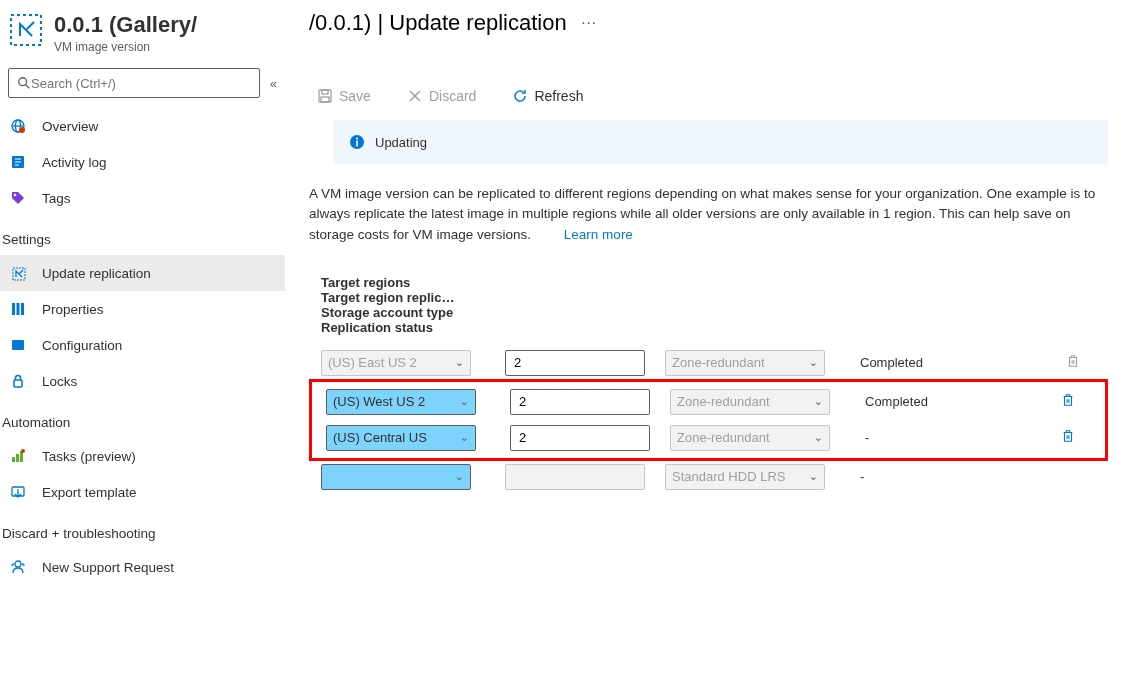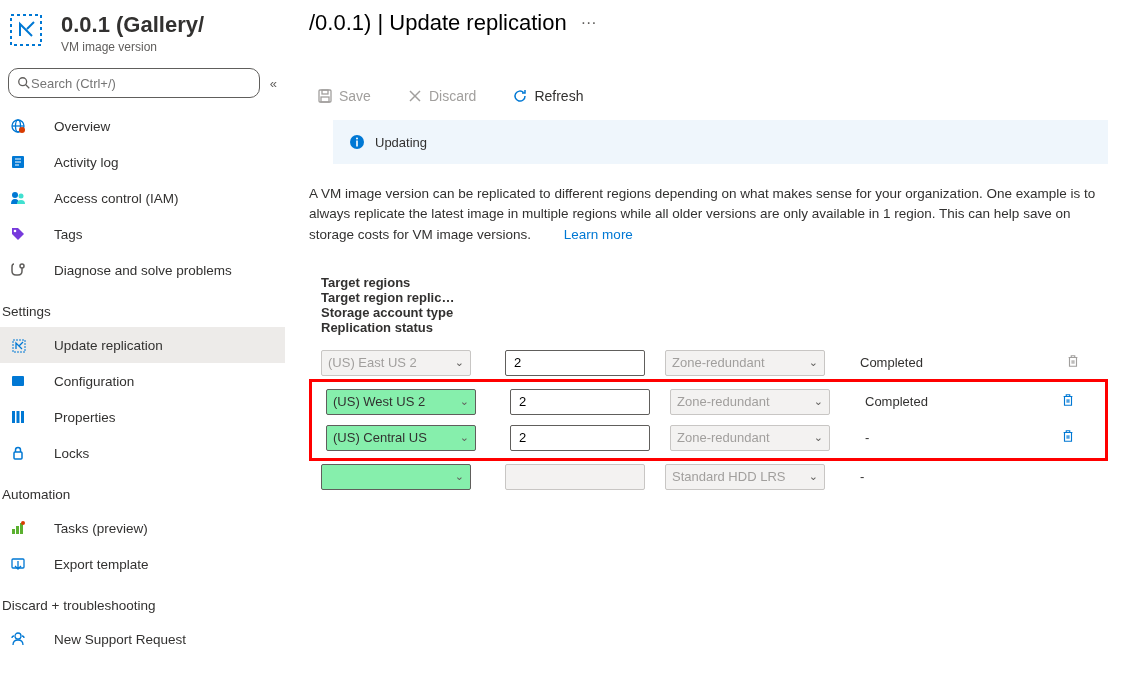--- a/index.html
+++ b/index.html
@@ -15,21 +15,21 @@
     .sidebar {
       width: 285px;
       flex-shrink: 0;
       display: flex;
       flex-direction: column;
     }
     .header-area {
       display: flex;
       align-items: flex-start;
       padding: 12px 8px 0 8px;
-      gap: 17px;
+      gap: 10px;
     }
     .vm-icon {
       width: 36px;
       height: 36px;
       flex-shrink: 0;
     }
     .title-block {
       display: flex;
       flex-direction: column;
     }
@@ -47,42 +47,42 @@
       display: flex;
       align-items: center;
       padding: 14px 8px 10px 8px;
       gap: 10px;
     }
     .search-box {
       flex: 1;
       display: flex;
       align-items: center;
       border: 1px solid #605e5c;
-      border-radius: 10px;
+      border-radius: 2px;
       height: 30px;
       padding: 0 8px;
     }
     .search-box input {
       border: none;
       outline: none;
       flex: 1;
       font-size: 13px;
       background: transparent;
     }
     .collapse-btn {
       color: #605e5c;
       cursor: pointer;
       font-size: 13px;
     }
     .nav-item {
       display: flex;
       align-items: center;
       height: 36px;
       padding: 0 10px;
-      gap: 28px;
+      gap: 16px;
       cursor: pointer;
       font-size: 13.5px;
       color: #323130;
     }
     .nav-item.selected { background: #edebe9; }
     .nav-icon { width: 16px; height: 16px; flex-shrink: 0; display:flex; align-items:center; justify-content:center;}
     .section-header {
       font-size: 13.5px;
       font-weight: 400;
       padding: 16px 10px 8px 2px;
@@ -170,21 +170,21 @@
       font-size: 13px;
     }
     .select-box {
       display: flex;
       align-items: center;
       justify-content: space-between;
       border: 1px solid #605e5c;
       border-radius: 2px;
       height: 26px;
       padding: 0 6px;
-      background: #86efac;
+      background: #7dd3fc;
       cursor: pointer;
       width: 150px;
     }
     .select-box.disabled {
       background: #f3f2f1;
       color: #a19f9d;
       cursor: default;
       border-color: #c8c6c4;
     }
     .select-box.storage { width: 160px; background: #f3f2f1; color: #a19f9d; border-color:#c8c6c4;}
@@ -255,74 +255,54 @@
           <line x1="5" y1="5" x2="11" y2="5" stroke="#fff" stroke-width="1"></line>
           <line x1="5" y1="8" x2="11" y2="8" stroke="#fff" stroke-width="1"></line>
           <line x1="5" y1="11" x2="9" y2="11" stroke="#fff" stroke-width="1"></line>
         </svg>
       </span>
     <span>Activity log</span>
   </div>
   <div class="nav-item">
     <span class="nav-icon">
         <svg width="16" height="16" viewBox="0 0 16 16">
-          <circle cx="5" cy="5" r="3" fill="#0078d4"></circle>
-          <path d="M1 14 Q1 9 5 9 Q9 9 9 14 Z" fill="#0078d4"></path>
-          <circle cx="11" cy="6" r="2.5" fill="#40e0d0"></circle>
-          <path d="M7 14 Q7 10 11 10 Q15 10 15 14 Z" fill="#40e0d0"></path>
-        </svg>
-      </span>
-    <span>Access control (IAM)</span>
-  </div>
-  <div class="nav-item">
-    <span class="nav-icon">
-        <svg width="16" height="16" viewBox="0 0 16 16">
           <path d="M2 2 L8 2 L14 8 L8 14 L2 8 Z" fill="#773adc"></path>
           <circle cx="5" cy="5" r="1.3" fill="#fff"></circle>
         </svg>
       </span>
     <span>Tags</span>
   </div>
-  <div class="nav-item">
-    <span class="nav-icon">
-        <svg width="16" height="16" viewBox="0 0 16 16">
-          <path d="M4 2 Q2 2 2 5 L2 9 Q2 13 6 13 L8 13 Q12 13 12 9 L12 6" fill="none" stroke="#605e5c" stroke-width="1.5"></path>
-          <circle cx="12" cy="4" r="2" fill="none" stroke="#605e5c" stroke-width="1.5"></circle>
-        </svg>
-      </span>
-    <span>Diagnose and solve problems</span>
-  </div>
 
   <div class="section-header">Settings</div>
   <div class="nav-item selected">
     <span class="nav-icon">
         <svg width="16" height="16" viewBox="0 0 16 16">
           <rect x="3" y="3" width="12" height="12" fill="none" stroke="#0078d4" stroke-width="1" stroke-dasharray="2 1"></rect>
           <path d="M6 12 L6 6 L12 12 M9.5 8.5 L13 5" fill="none" stroke="#0078d4" stroke-width="1.3"></path>
         </svg>
       </span>
     <span>Update replication</span>
-  </div>
-  <div class="nav-item">
-    <span class="nav-icon">
-        <svg width="16" height="16" viewBox="0 0 16 16">
-          <rect x="2" y="3" width="12" height="10" fill="#0078d4" rx="1"></rect>
-        </svg>
-      </span>
-    <span>Configuration</span>
   </div>
   <div class="nav-item">
     <span class="nav-icon">
         <svg width="16" height="16" viewBox="0 0 16 16">
           <rect x="2" y="2" width="3" height="12" fill="#0078d4"></rect>
           <rect x="6.5" y="2" width="3" height="12" fill="#0078d4"></rect>
           <rect x="11" y="2" width="3" height="12" fill="#0078d4"></rect>
         </svg>
       </span>
     <span>Properties</span>
+  </div>
+  <div class="nav-item">
+    <span class="nav-icon">
+        <svg width="16" height="16" viewBox="0 0 16 16">
+          <rect x="2" y="3" width="12" height="10" fill="#0078d4" rx="1"></rect>
+        </svg>
+      </span>
+    <span>Configuration</span>
   </div>
   <div class="nav-item">
     <span class="nav-icon">
         <svg width="16" height="16" viewBox="0 0 16 16">
           <rect x="4" y="7" width="8" height="7" fill="none" stroke="#0078d4" stroke-width="1.5" rx="1"></rect>
           <path d="M5.5 7 L5.5 5 Q5.5 2.5 8 2.5 Q10.5 2.5 10.5 5 L10.5 7" fill="none" stroke="#0078d4" stroke-width="1.5"></path>
         </svg>
       </span>
     <span>Locks</span>
   </div>

